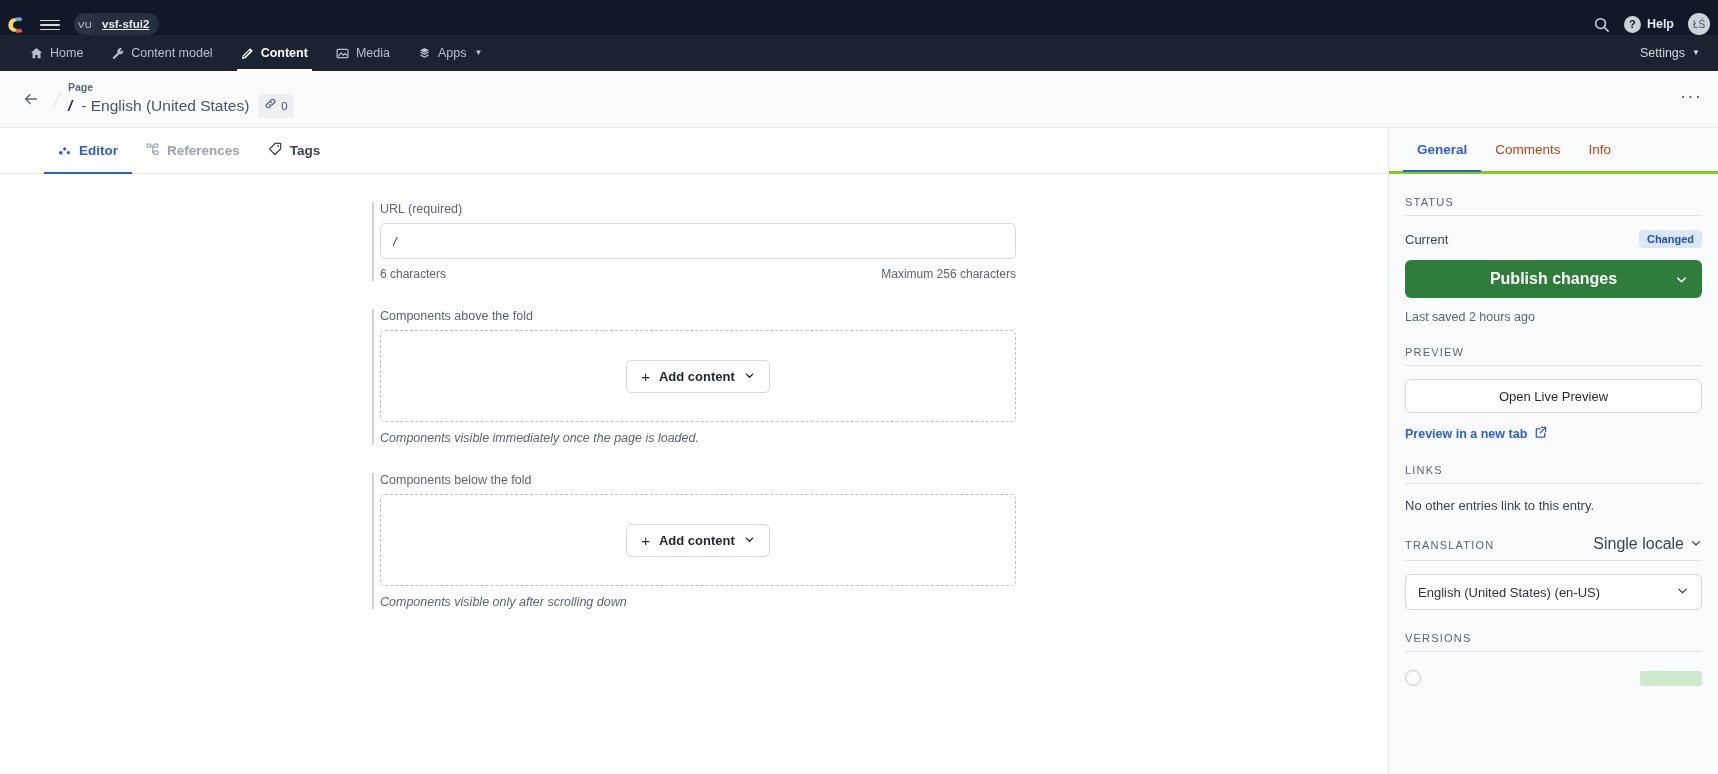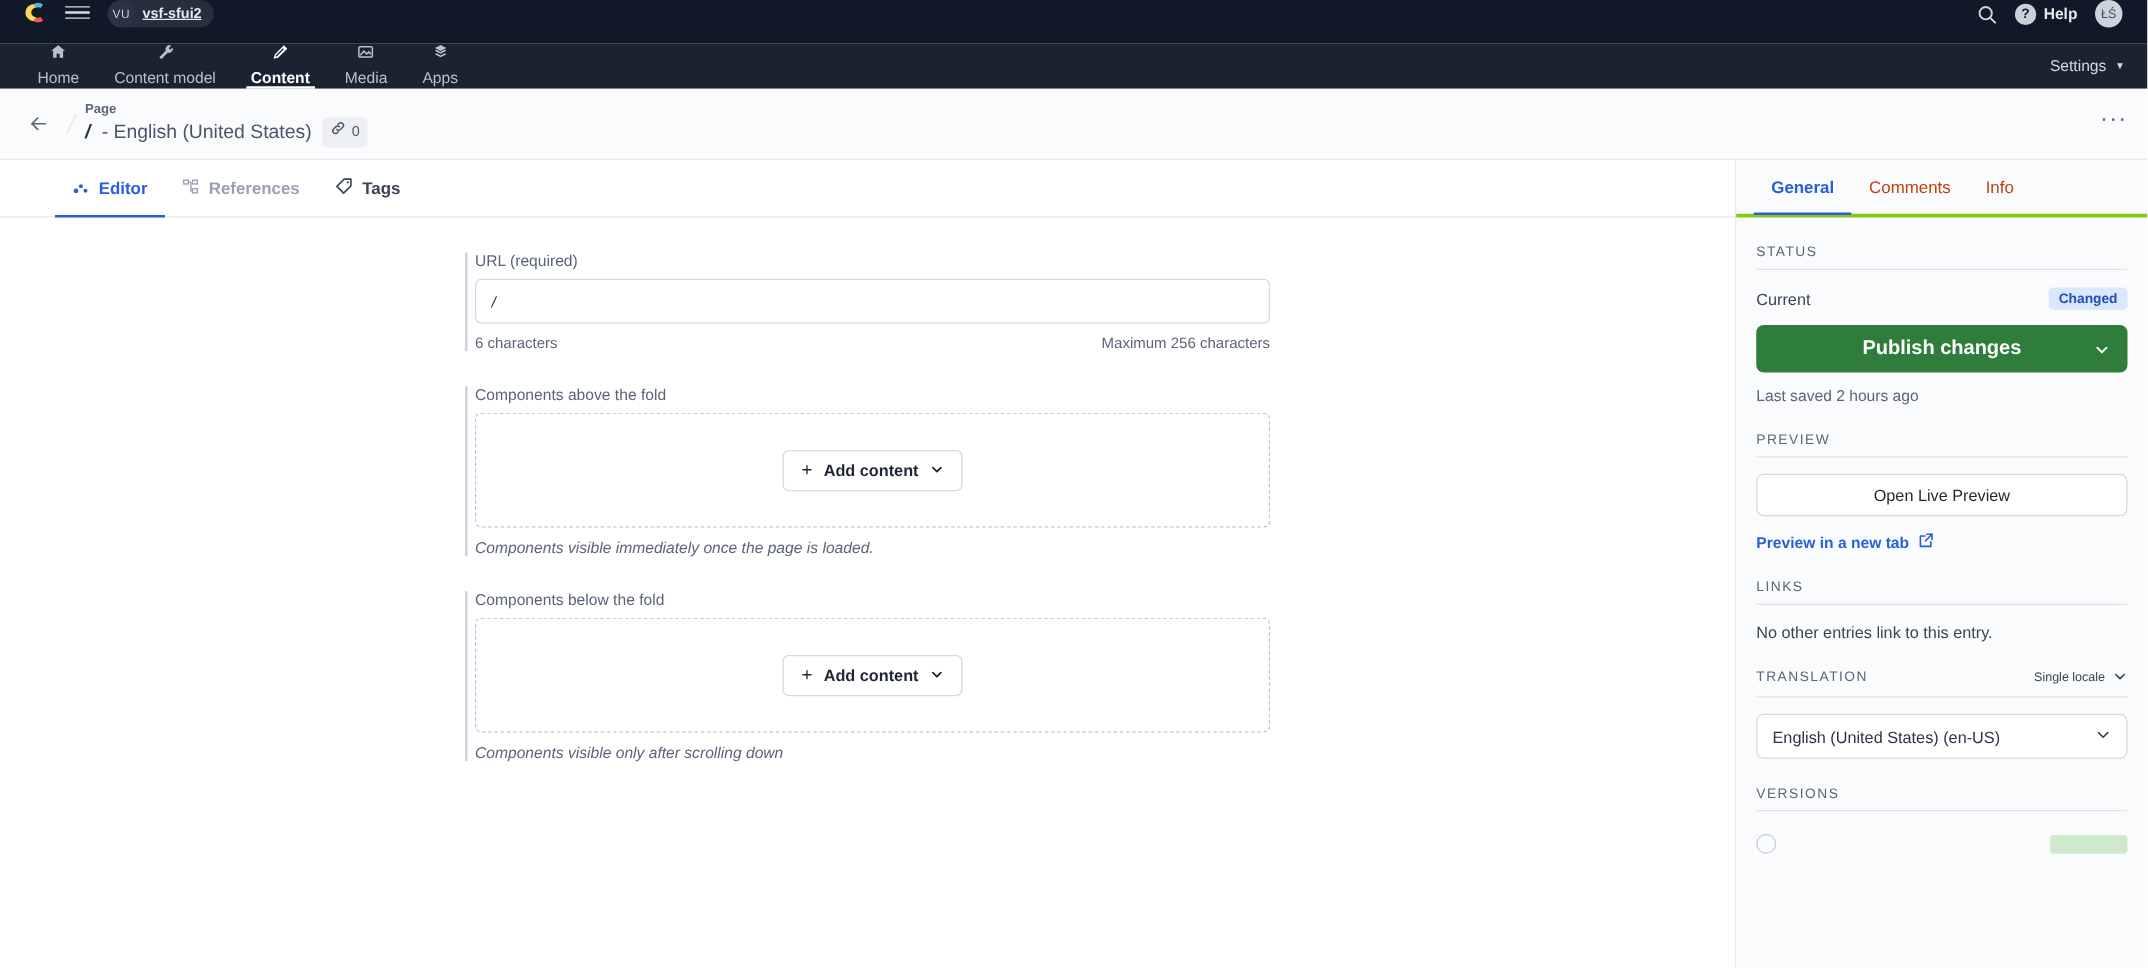--- a/index.html
+++ b/index.html
@@ -9,22 +9,22 @@
     background: #ffffff;
     overflow: hidden;
     -webkit-font-smoothing: antialiased;
   }
 
   
   .topbar {
     height: 35px;
     background: #111827;
     display: flex;
-    align-items: flex-start;
-    padding: 0 20px;
+    align-items: flex-end;
+    padding: 0 8px;
     position: relative;
   }
   .logo-mark {
     width: 20px; height: 20px;
     position: relative;
     flex: 0 0 auto;
     margin-right: 12px;
   }
   .logo-mark svg { display: block; }
   .hamburger {
@@ -93,21 +93,20 @@
     padding: 0 16px;
     position: relative;
   }
   .nav-item {
     display: flex; align-items: center; gap: 7px;
     padding: 0 14px;
     color: #b9c0cb;
     font-size: 12.5px;
     cursor: pointer;
     position: relative;
-    flex-direction: column;
   }
   .nav-item.active { color: #ffffff; font-weight: bold; }
   .nav-item.active::after {
     content: ""; position: absolute;
     left: 10px; right: 10px; bottom: 0; height: 2.5px;
     background: #ffffff;
   }
   .nav-item svg { display: block; }
   .caret-sm { font-size: 8px; line-height: 1; margin-left: 1px; }
   .nav-right { margin-left: auto; display: flex; align-items: center; }
@@ -259,21 +258,21 @@
     display: flex; align-items: baseline; justify-content: space-between;
     border-bottom: 1px solid #dfe3e9;
     padding-bottom: 7px;
     margin-top: 22px;
   }
   .section-title {
     font-size: 11px; font-weight: normal; color: #5b6478;
     letter-spacing: 1.2px;
   }
   .section-action {
-    font-size: 10px; color: #3b4354;
+    font-size: 16px; color: #3b4354;
     display: flex; align-items: center; gap: 6px; cursor: pointer;
   }
 
   .status-row {
     display: flex; align-items: center; justify-content: space-between;
     margin-top: 14px;
   }
   .status-label { font-size: 13px; color: #3b4354; }
   .badge {
     background: #dbe7fb; color: #1f4fb8;

